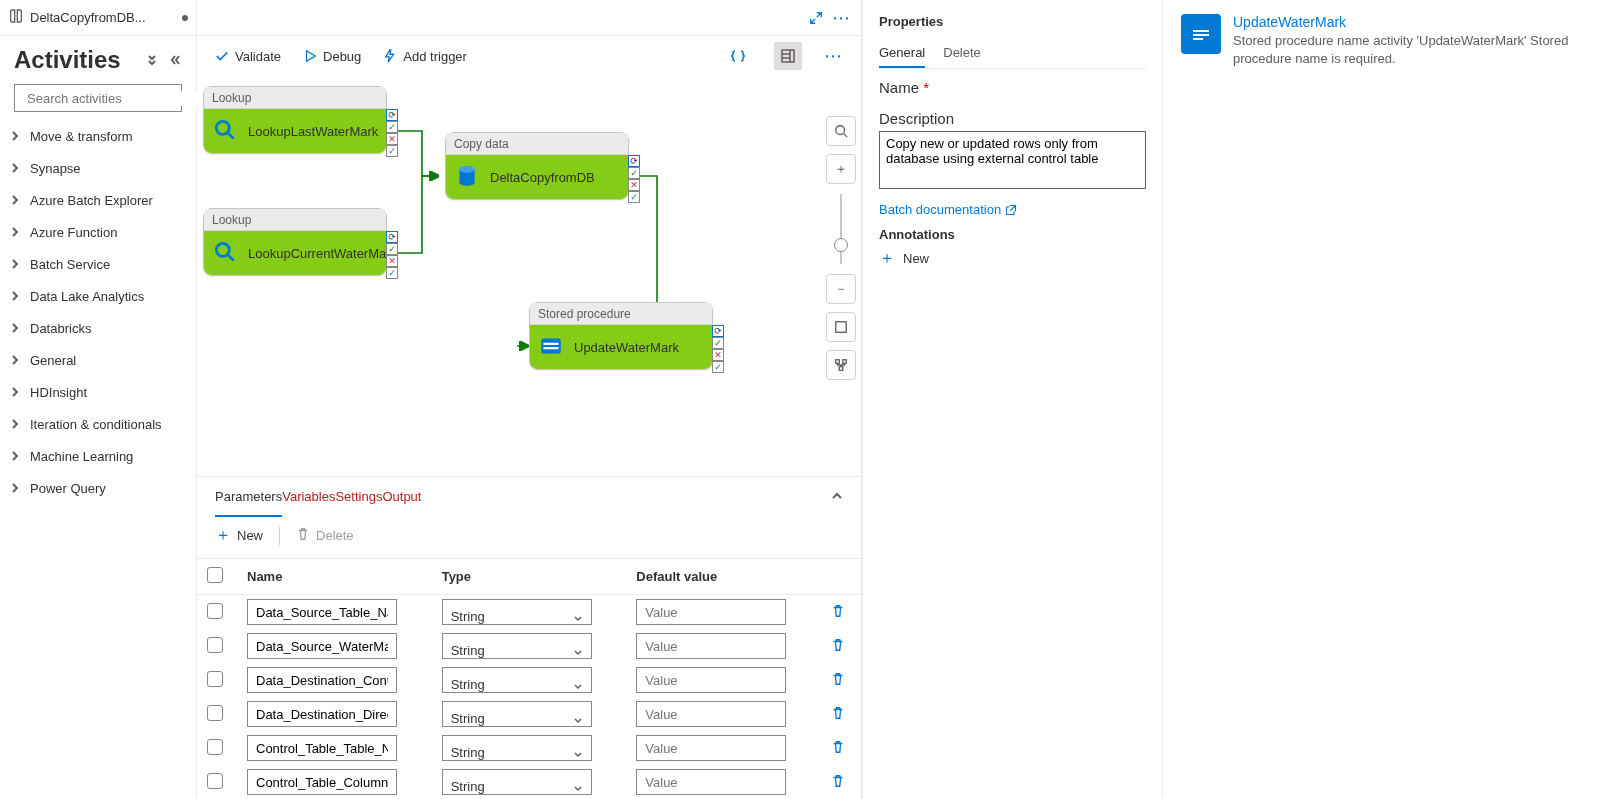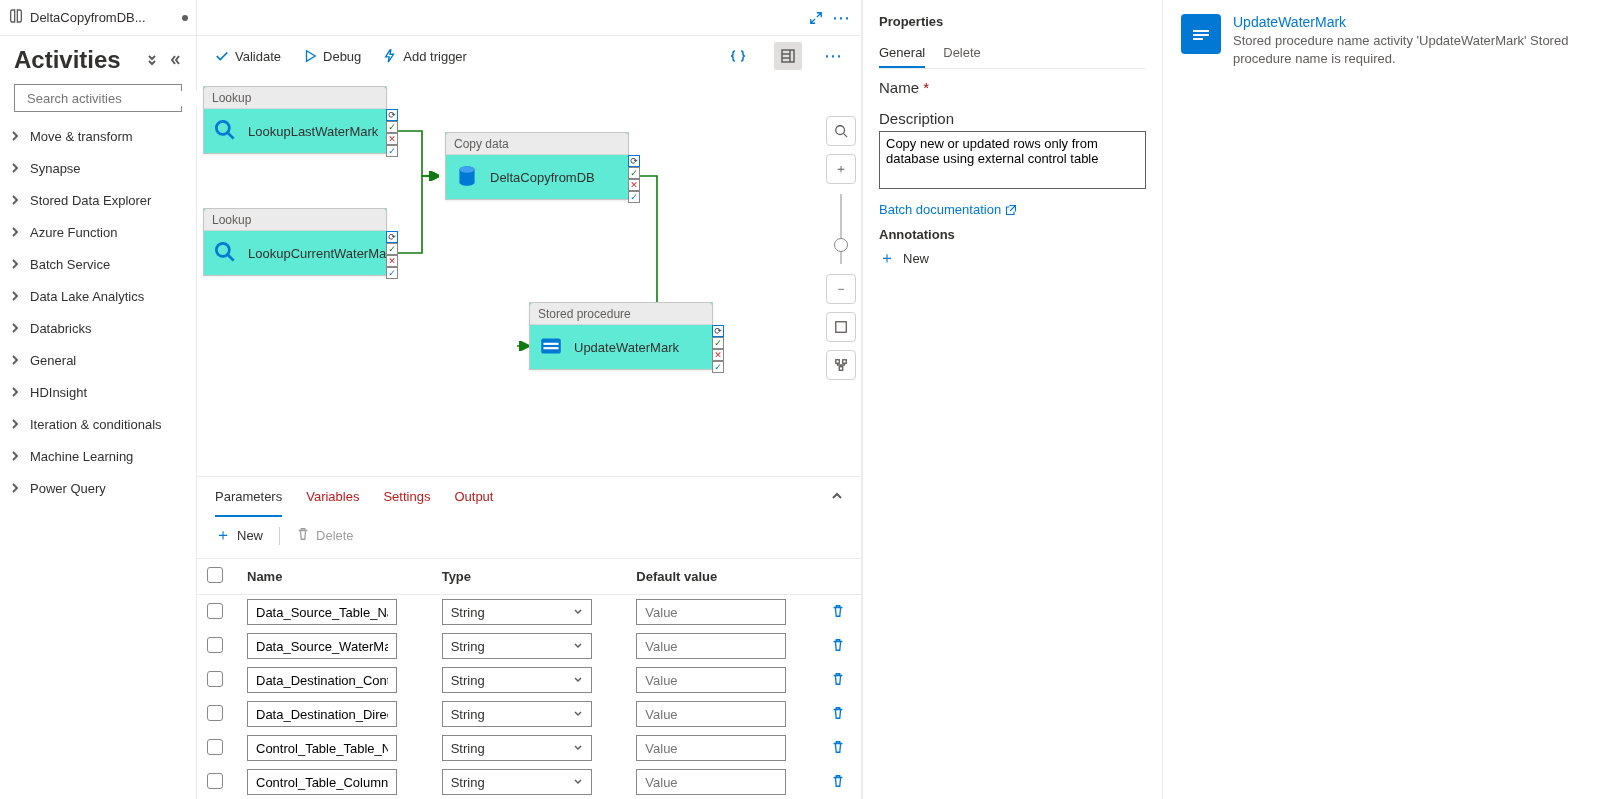--- a/index.html
+++ b/index.html
@@ -27,21 +27,21 @@
 .toolbar { height: 40px; display: flex; align-items: center; padding: 0 18px; gap: 22px; }
 .toolbar .tbtn { display: flex; align-items: center; gap: 6px; cursor: pointer; color: #323130; }
 .toolbar .tbtn .ic { color: #0078d4; display: flex; }
 .toolbar .spacer { flex: 1; }
 .toolbar .rbtn { width: 28px; height: 28px; display: flex; align-items: center; justify-content: center; cursor: pointer; border-radius: 2px; }
 .toolbar .rbtn.active { background: #e1dfdd; }
 .more-dots { color: #0078d4; font-size: 18px; letter-spacing: 1px; cursor: pointer; }
 
 .canvas-wrap { flex: 1; display: flex; }
 .canvas { flex: 1; position: relative; overflow: hidden; }
-.node { position: absolute; width: 184px; border: 1px solid #c8c6c4; border-radius: 0; background: #5eead4; box-shadow: 0 1px 2px rgba(0,0,0,.08); text-align: center; }
+.node { position: absolute; width: 184px; border: 1px solid #c8c6c4; border-radius: 9px; background: #84cc16; box-shadow: 0 1px 2px rgba(0,0,0,.08); text-align: center; }
 .node .nhdr { height: 22px; background: #ebebeb; border-bottom: 1px solid #d6d6d6; font-size: 12px; color: #605e5c; display: flex; align-items: center; padding: 0 8px; border-radius: 3px 3px 0 0; }
 .node .nbody { height: 44px; display: flex; align-items: center; gap: 10px; padding: 0 8px; }
 .node .nbody .label { font-size: 13px; }
 .node .status-col { position: absolute; right: -12px; top: 22px; display: flex; flex-direction: column; gap: 0; }
 .status-col .sq { width: 12px; height: 12px; border: 1px solid #8a8886; background: #fff; display: flex; align-items: center; justify-content: center; font-size: 9px; line-height: 1; }
 .status-col .sq.green { color: #107c10; }
 .status-col .sq.red { color: #d13438; }
 .status-col .sq.blue-check { color: #0078d4; }
 .status-col .sq.pending { border-color: #0078d4; }
 .node-icon svg { width: 26px; height: 26px; }
@@ -49,36 +49,36 @@
 .conn { position: absolute; stroke: #107c10; fill: none; stroke-width: 1.6; }
 .arrowhead { fill: #107c10; }
 
 .controls-col { width: 40px; padding-top: 40px; display: flex; flex-direction: column; align-items: center; gap: 8px; }
 .controls-col .cc { width: 30px; height: 30px; border: 1px solid #d2d0ce; border-radius: 4px; display: flex; align-items: center; justify-content: center; color: #605e5c; cursor: pointer; background: #fff; }
 .zoom-track { width: 2px; height: 70px; background: #c8c6c4; position: relative; margin: 2px 0; }
 .zoom-thumb { position: absolute; top: 44px; left: -6px; width: 14px; height: 14px; border-radius: 50%; background: #fff; border: 1px solid #8a8886; }
 
 
 .bottom { border-top: 1px solid #edebe9; }
-.btabs { display: flex; align-items: center; height: 40px; padding: 0 18px; gap: 24px; }
+.btabs { display: flex; align-items: center; height: 40px; padding: 0 18px; }
 .btabs .bt { cursor: pointer; color: #b91c1c; height: 100%; display: flex; align-items: center; border-bottom: 2px solid transparent; }
 .btabs .bt.active { color: #323130; border-bottom-color: #0078d4; font-weight: 400; }
 .btabs .collapse { margin-left: auto; cursor: pointer; color: #605e5c; }
 .bactions { display: flex; align-items: center; gap: 16px; padding: 8px 18px 12px; }
 .bactions .ba { display: flex; align-items: center; gap: 6px; cursor: pointer; }
 .bactions .ba .ic { color: #0078d4; font-size: 16px; }
 .bactions .sep { width: 1px; height: 18px; background: #d2d0ce; }
 .bactions .ba.disabled { color: #a19f9d; }
 .bactions .ba.disabled .ic { color: #a19f9d; }
 
 .ptable { width: 100%; border-collapse: collapse; }
 .ptable thead th { text-align: left; font-weight: 600; font-size: 13px; padding: 8px 10px; border-top: 1px solid #edebe9; border-bottom: 1px solid #edebe9; }
 .ptable td { padding: 4px 10px; }
 .ptable input[type=text], .ptable .sel { width: 150px; height: 26px; border: 1px solid #8a8886; padding: 0 8px; font-size: 13px; background: #fff; }
-.ptable .sel { display: inline-flex; align-items: center; justify-content: space-between; cursor: pointer; }
+.ptable .sel { display: inline-flex; align-items: flex-end; justify-content: space-between; cursor: pointer; }
 .ptable .chk { width: 16px; height: 16px; border: 1px solid #8a8886; border-radius: 3px; display: inline-block; }
 .del-ic { color: #0078d4; cursor: pointer; }
 
 
 .props { width: 300px; border-left: 1px solid #edebe9; padding: 14px 16px; display: flex; flex-direction: column; gap: 10px; }
 .props h3 { font-size: 13px; font-weight: 600; }
 .ptabs { display: flex; gap: 18px; border-bottom: 1px solid #edebe9; }
 .ptabs .pt { padding: 6px 0; cursor: pointer; color: #605e5c; border-bottom: 2px solid transparent; }
 .ptabs .pt.active { color: #323130; border-bottom-color: #0078d4; }
 .field label { display: block; margin-bottom: 4px; font-size: 15px; }
@@ -140,21 +140,21 @@
       <li>
         <span class="chev-right"><svg viewBox="0 0 10 10" fill="none" stroke="currentColor" stroke-width="2">
             <path d="M3 1l4 4-4 4"></path>
           </svg></span>
         <span>Synapse</span>
       </li>
       <li>
         <span class="chev-right"><svg viewBox="0 0 10 10" fill="none" stroke="currentColor" stroke-width="2">
             <path d="M3 1l4 4-4 4"></path>
           </svg></span>
-        <span>Stored Data Explorer</span>
+        <span>Azure Batch Explorer</span>
       </li>
       <li>
         <span class="chev-right"><svg viewBox="0 0 10 10" fill="none" stroke="currentColor" stroke-width="2">
             <path d="M3 1l4 4-4 4"></path>
           </svg></span>
         <span>Azure Function</span>
       </li>
       <li>
         <span class="chev-right"><svg viewBox="0 0 10 10" fill="none" stroke="currentColor" stroke-width="2">
             <path d="M3 1l4 4-4 4"></path>

